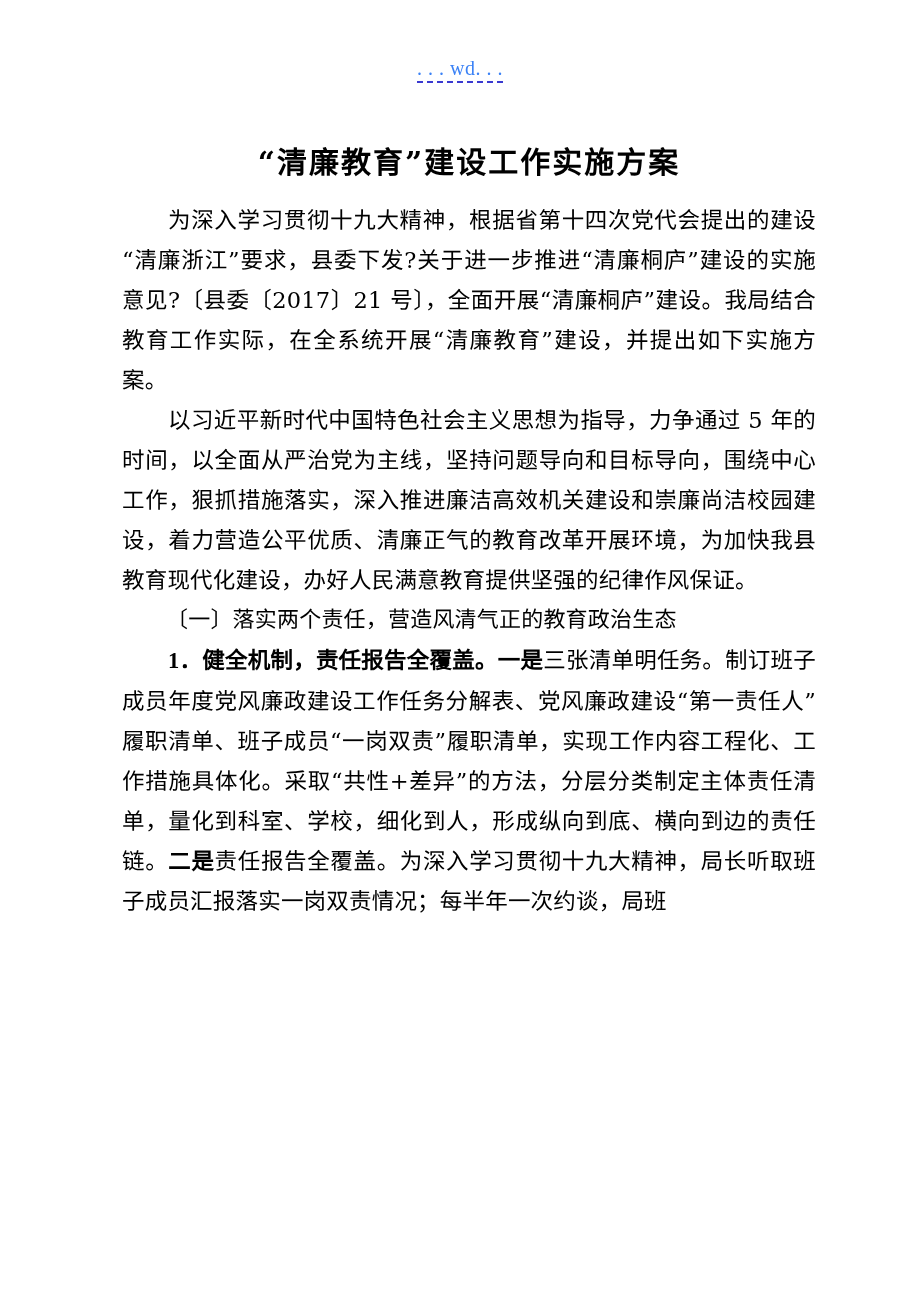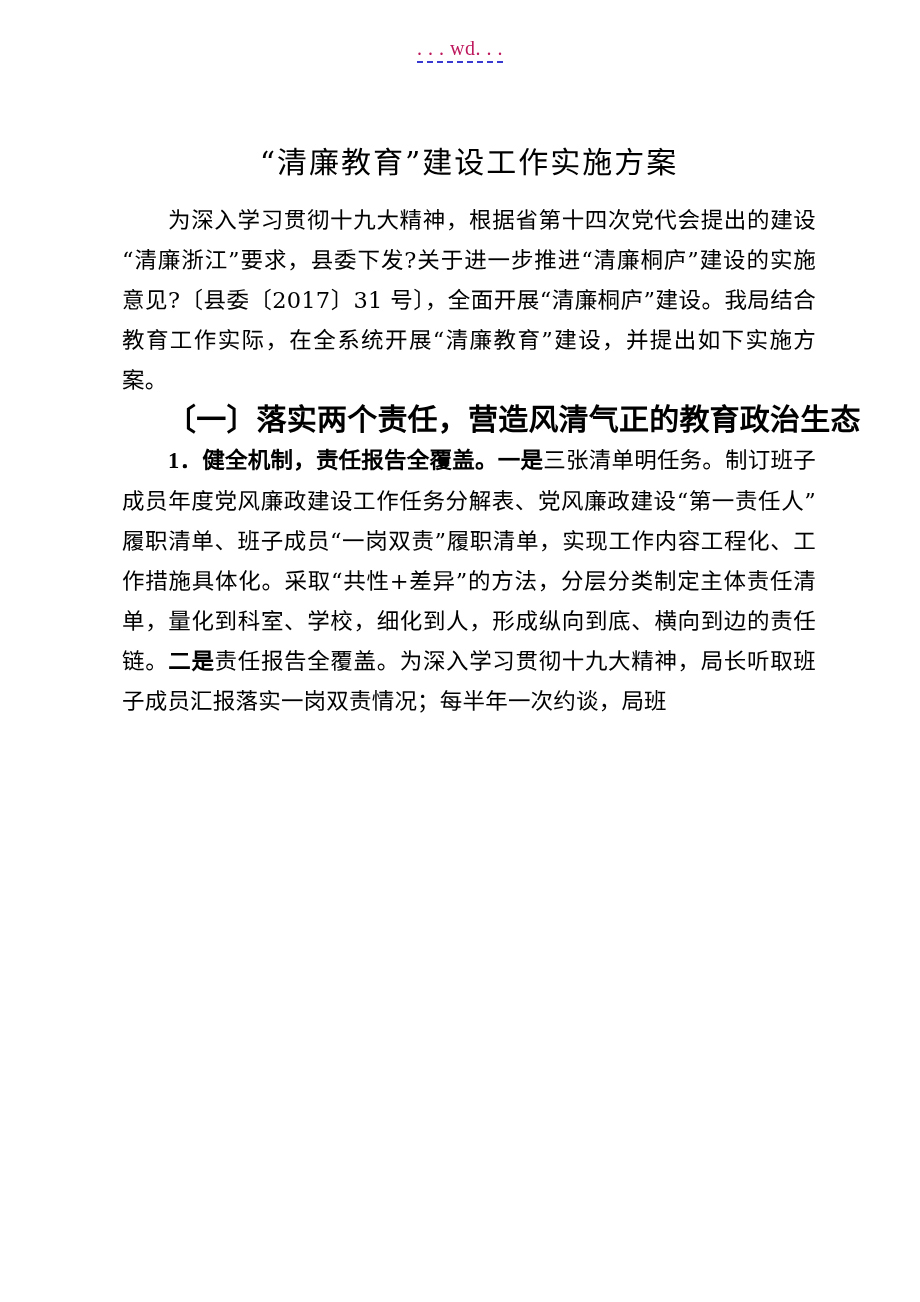--- a/index.html
+++ b/index.html
@@ -31,38 +31,39 @@
     top: 36px;
     width: 920px;
     text-align: center;
     height: 26px;
   }
   .header-link {
     display: inline-block;
     font-family: "Liberation Serif", "DejaVu Serif", serif;
     font-size: 20px;
     line-height: 24px;
-    color: #be185d;
+    color: #3b82f6;
     letter-spacing: 0.5px;
     border-bottom: 2px dashed #3a3ad0;
     padding-bottom: 1px;
     white-space: pre;
+    margin-top: 20px;
   }
 
   
   .doc-body {
     position: absolute;
     left: 122px;
     top: 140px;
     width: 694px;
   }
 
   .doc-title {
     font-family: "DejaVu Serif", "Liberation Serif", serif;
-    font-weight: normal;
+    font-weight: bold;
     font-size: 30px;
     line-height: 46px;
     text-align: center;
     letter-spacing: 2px;
     margin: 0 0 14px 0;
     white-space: pre;
   }
 
   
   .p {
@@ -89,22 +90,22 @@
     line-height: 40px;
     margin: 0;
     text-indent: 44px;
     letter-spacing: 0.5px;
     white-space: pre;
   }
 
   
   .h-serif-bold {
     font-family: "DejaVu Serif", "Liberation Serif", serif;
-    font-weight: bold;
-    font-size: 30px;
+    font-weight: normal;
+    font-size: 22px;
     line-height: 40px;
     margin: 0;
     text-indent: 44px;
     letter-spacing: 0.2px;
     white-space: pre;
   }
 
   .b {
     font-weight: bold;
   }
@@ -119,23 +120,24 @@
 <div class="page">
 
   <div class="page-header">
     <span class="header-link">. . . wd. . .</span>
   </div>
 
   <div class="doc-body">
 
     <h1 class="doc-title">“清廉教育”建设工作实施方案</h1>
 
-    <p class="p indent">为深入学习贯彻十九大精神，根据省第十四次党代会提出的建设“清廉浙江”要求，县委下发?关于进一步推进“清廉桐庐”建设的实施意见?〔县委〔2017〕31 号〕，全面开展“清廉桐庐”建设。我局结合教育工作实际，在全系统开展“清廉教育”建设，并提出如下实施方案。</p>
+    <p class="p indent">为深入学习贯彻十九大精神，根据省第十四次党代会提出的建设“清廉浙江”要求，县委下发?关于进一步推进“清廉桐庐”建设的实施意见?〔县委〔2017〕21 号〕，全面开展“清廉桐庐”建设。我局结合教育工作实际，在全系统开展“清廉教育”建设，并提出如下实施方案。</p>
 
 
+    <p class="p indent">以习近平新时代中国特色社会主义思想为指导，力争通过 5 年的时间，以全面从严治党为主线，坚持问题导向和目标导向，围绕中心工作，狠抓措施落实，深入推进廉洁高效机关建设和崇廉尚洁校园建设，着力营造公平优质、清廉正气的教育改革开展环境，为加快我县教育现代化建设，办好人民满意教育提供坚强的纪律作风保证。</p>
 
 
     <p class="h-serif-bold">〔一〕落实两个责任，营造风清气正的教育政治生态</p>
 
     <p class="p indent"><span class="num b">1．</span><span class="b">健全机制，责任报告全覆盖。一是</span><span>三张清单明任务。制订班子成员年度党风廉政建设工作任务分解表、党风廉政建设“第一责任人”履职清单、班子成员“一岗双责”履职清单，实现工作内容工程化、工作措施具体化。采取“共性+差异”的方法，分层分类制定主体责任清单，量化到科室、学校，细化到人，形成纵向到底、横向到边的责任链。</span><span class="b">二是</span><span>责任报告全覆盖。为深入学习贯彻十九大精神，局长听取班子成员汇报落实一岗双责情况；每半年一次约谈，局班</span></p>
 
   </div>
 </div>
 
 </body></html>

